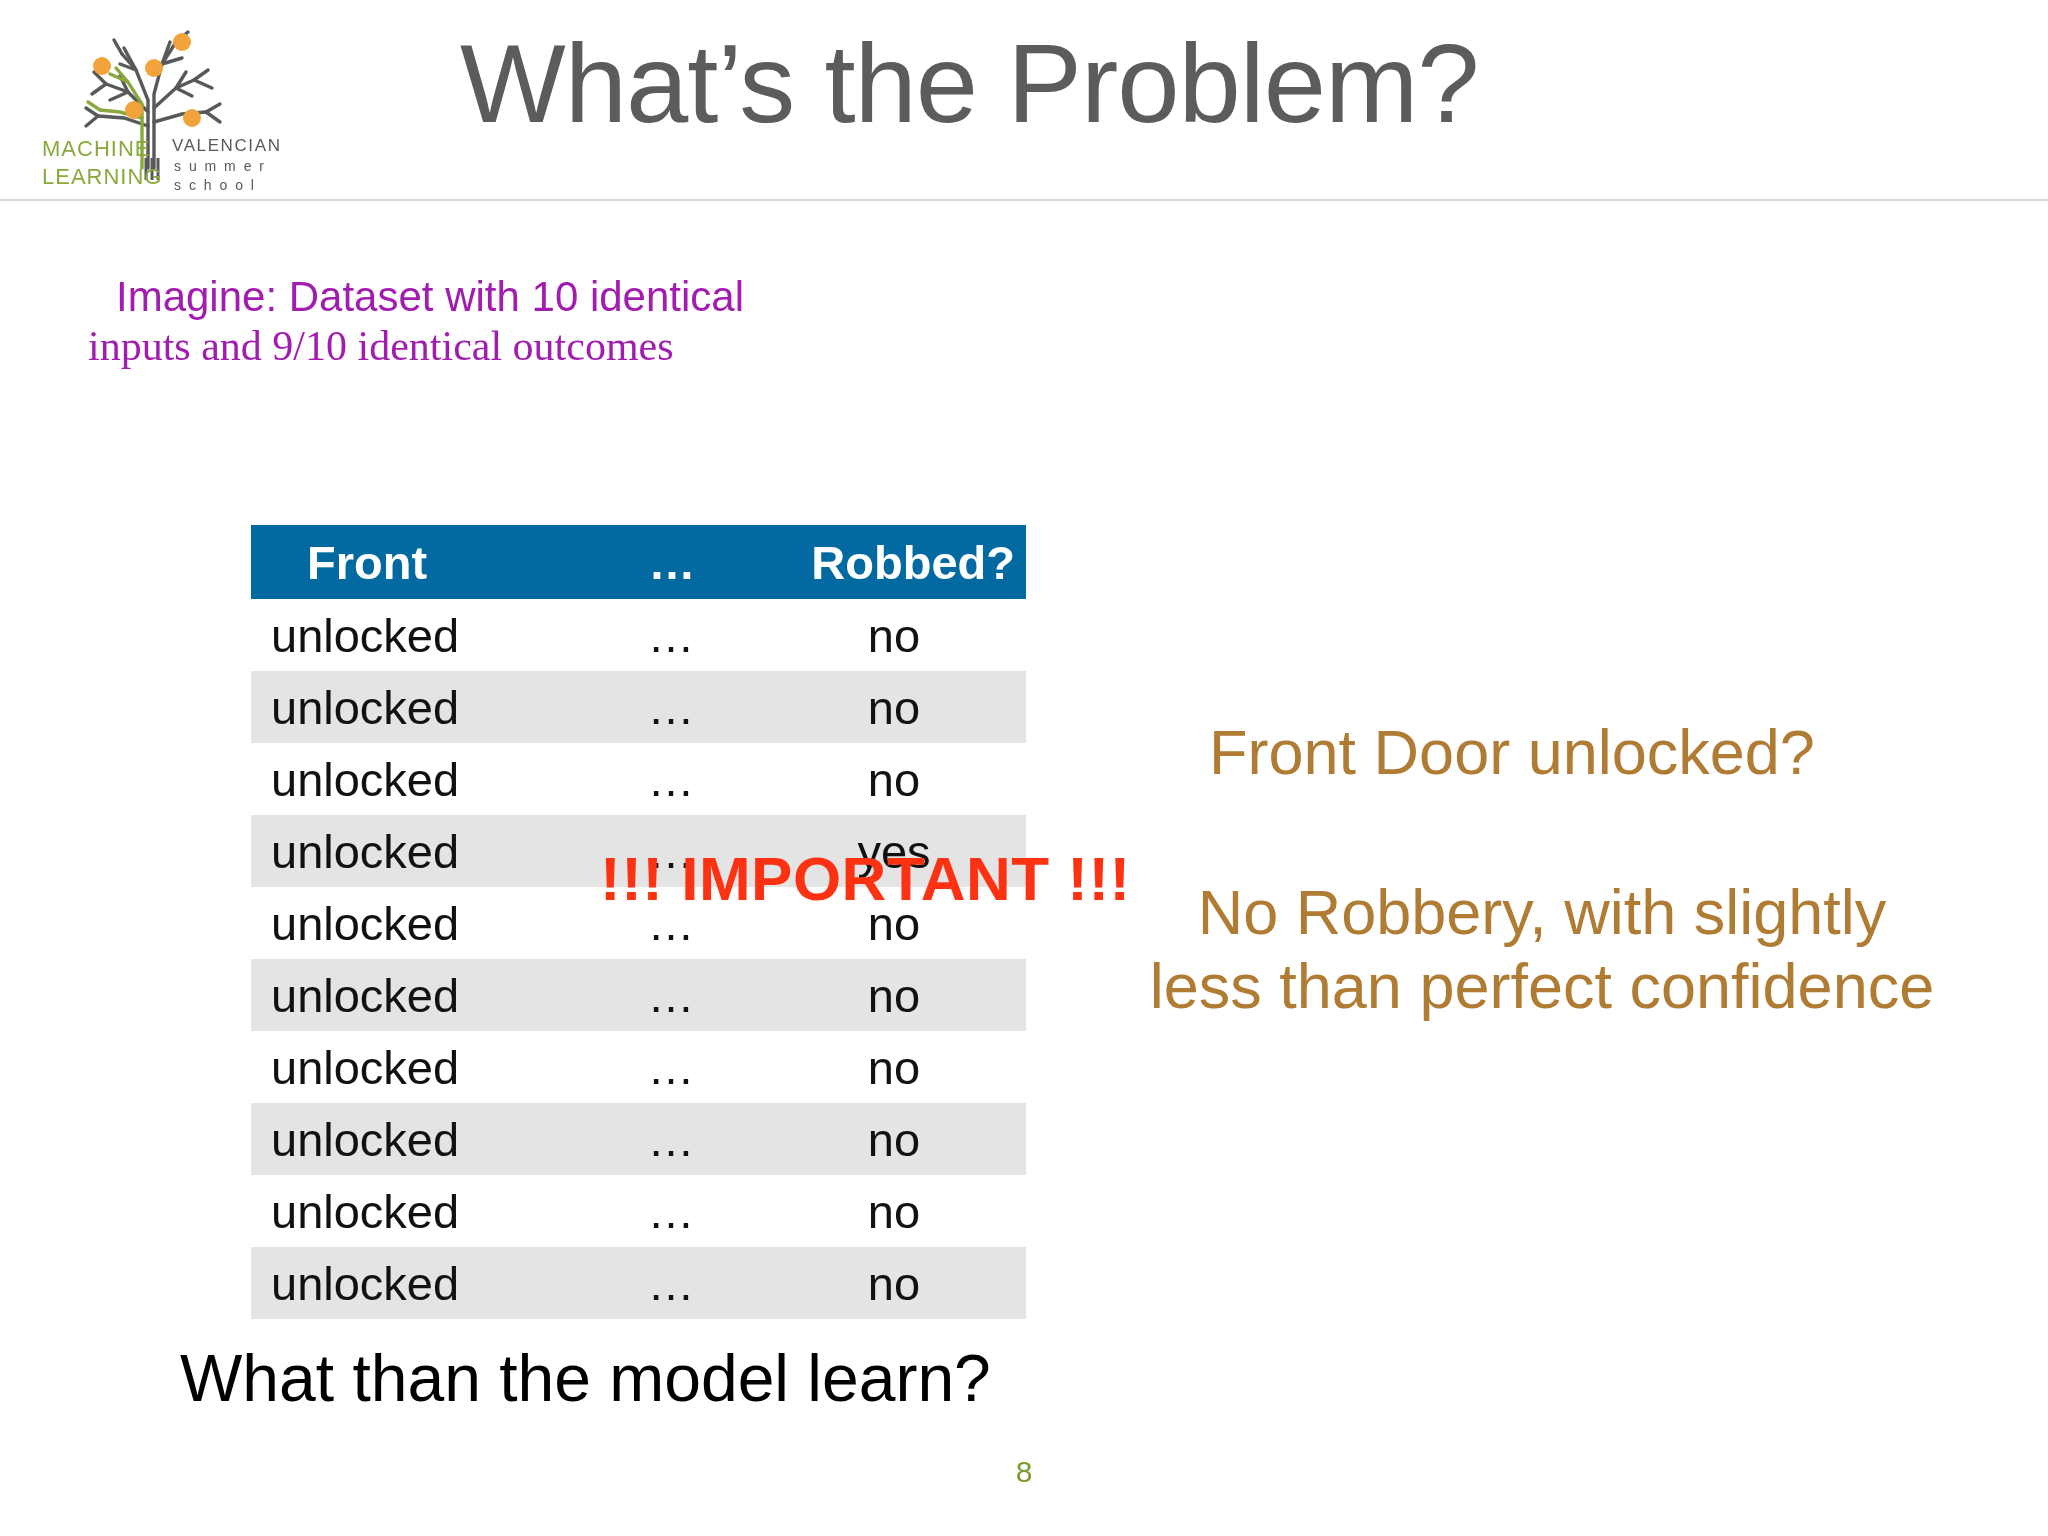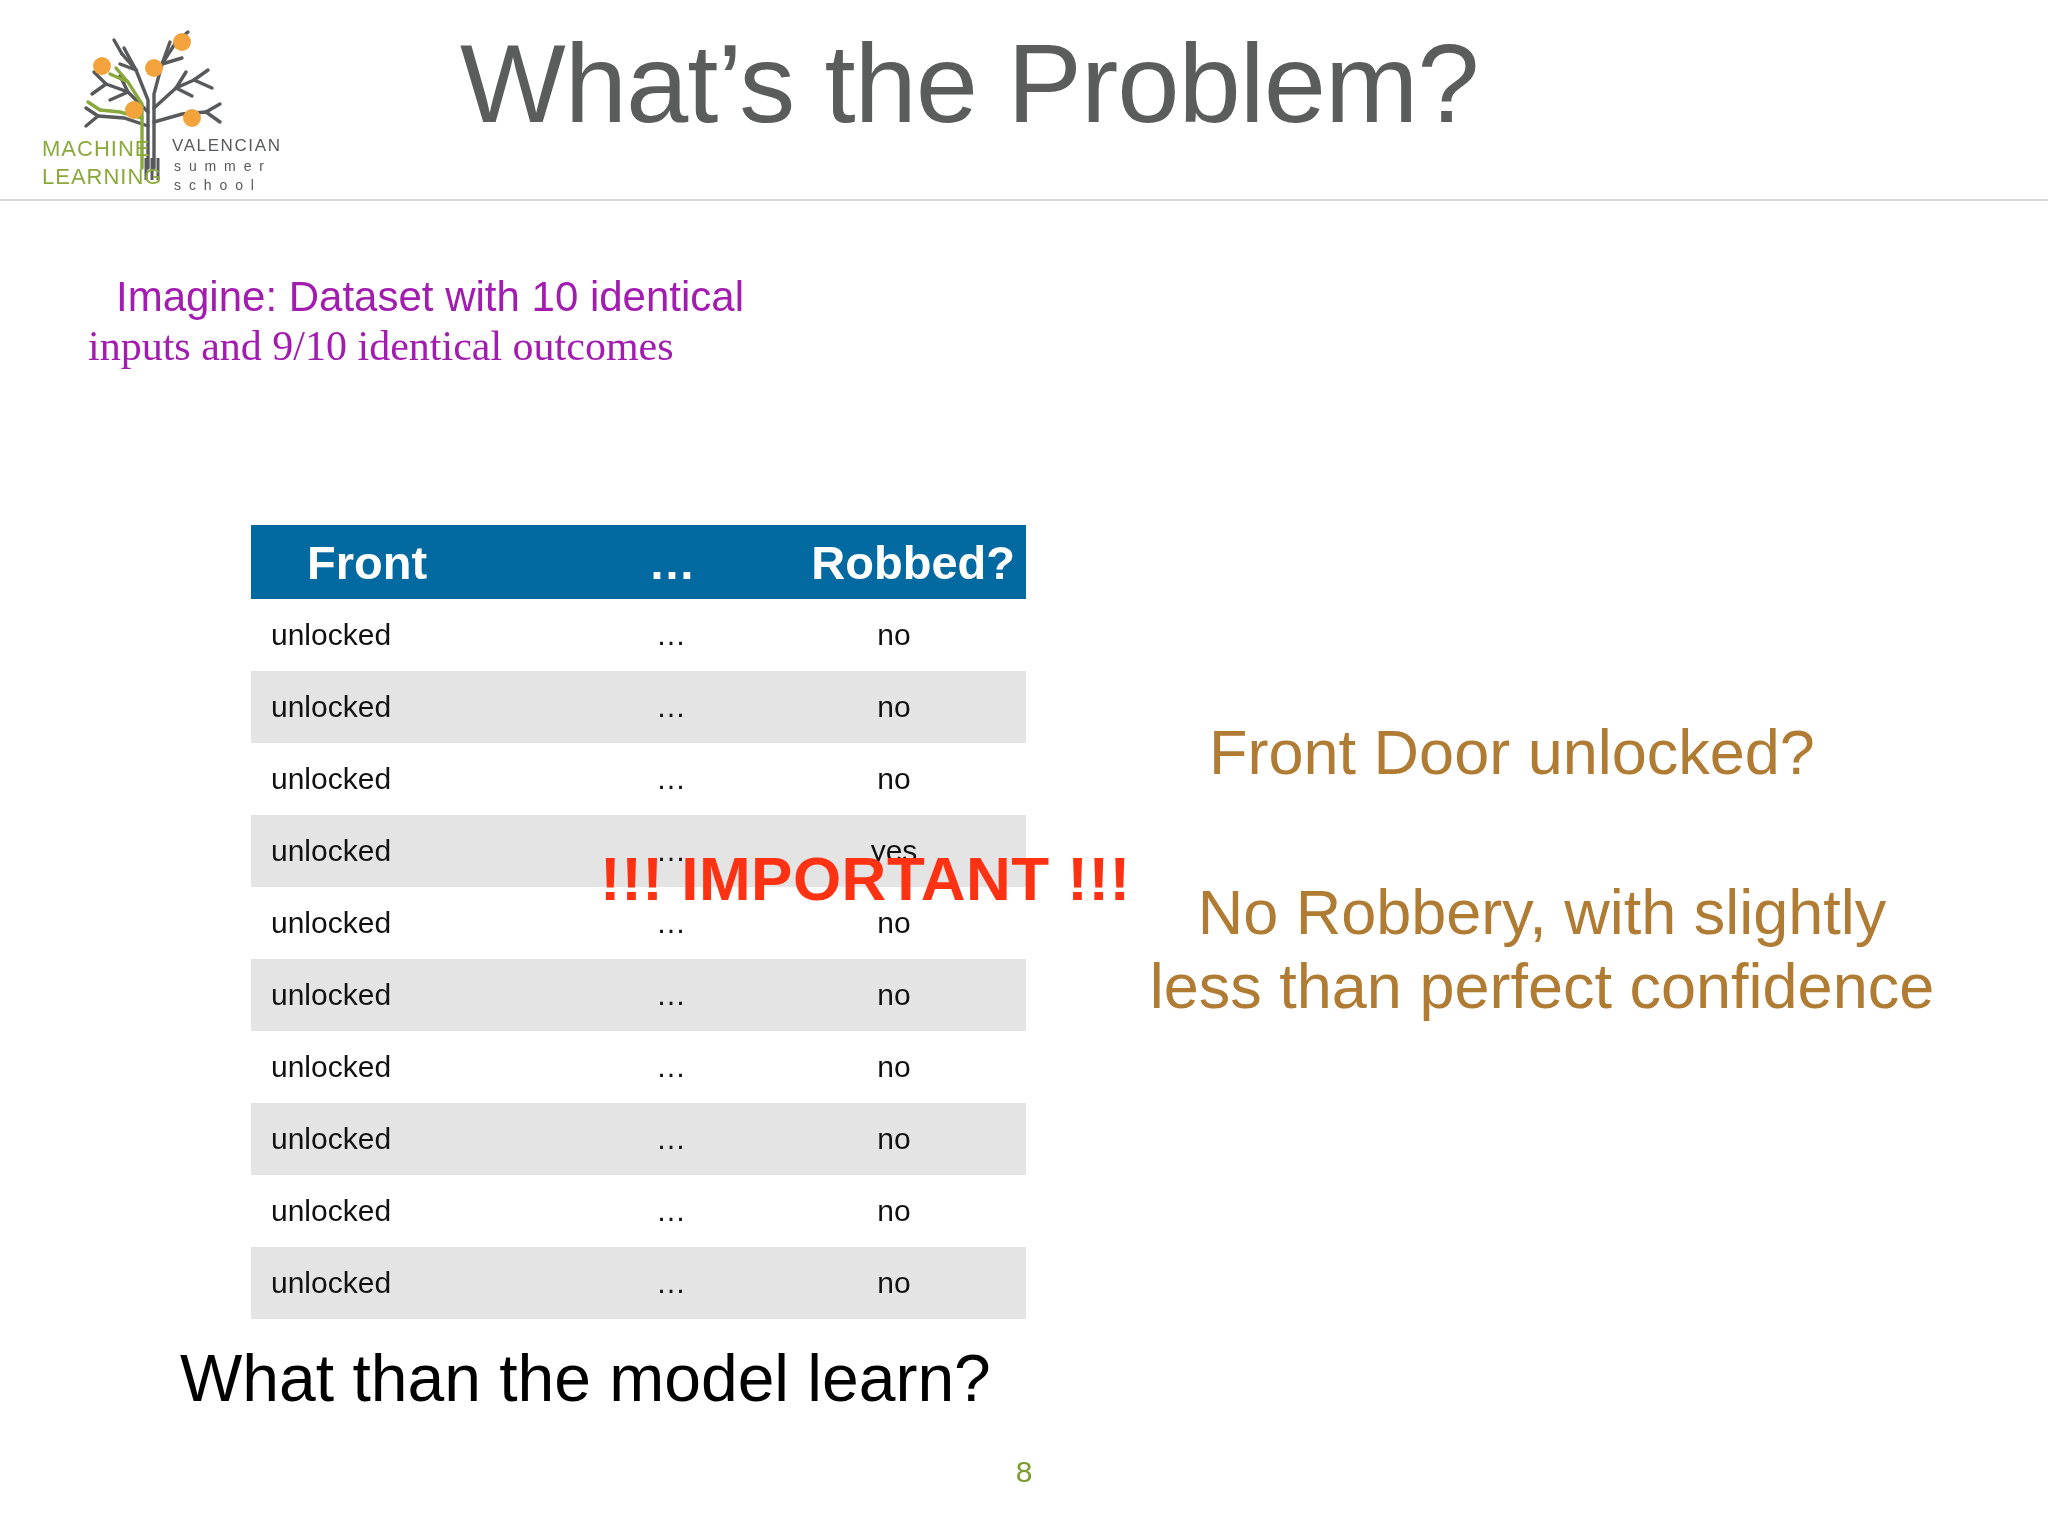--- a/index.html
+++ b/index.html
@@ -88,21 +88,21 @@
     padding: 0;
     text-align: center;
     vertical-align: middle;
     letter-spacing: 0px;
   }
   table.dataset thead th.th-front { text-align: left; padding-left: 56px; }
   table.dataset thead th.th-dots  { text-align: center; padding-right: 18px;}
   table.dataset thead th.th-rob   { text-align: right; padding-right: 11px;}
 
   table.dataset tbody td {
-    font-size: 30px;
+    font-size: 47px;
     color: #111111;
     height: 72px;
     padding: 0;
     vertical-align: middle;
     font-weight: 400;
   }
   table.dataset tbody td.c1 { text-align: left;  padding-left: 20px; }
   table.dataset tbody td.c2 { text-align: center; padding-right: 20px;}
   table.dataset tbody td.c3 { text-align: center; padding-right: 14px;}
   table.dataset tbody tr.alt td { background: #e4e4e4; }

